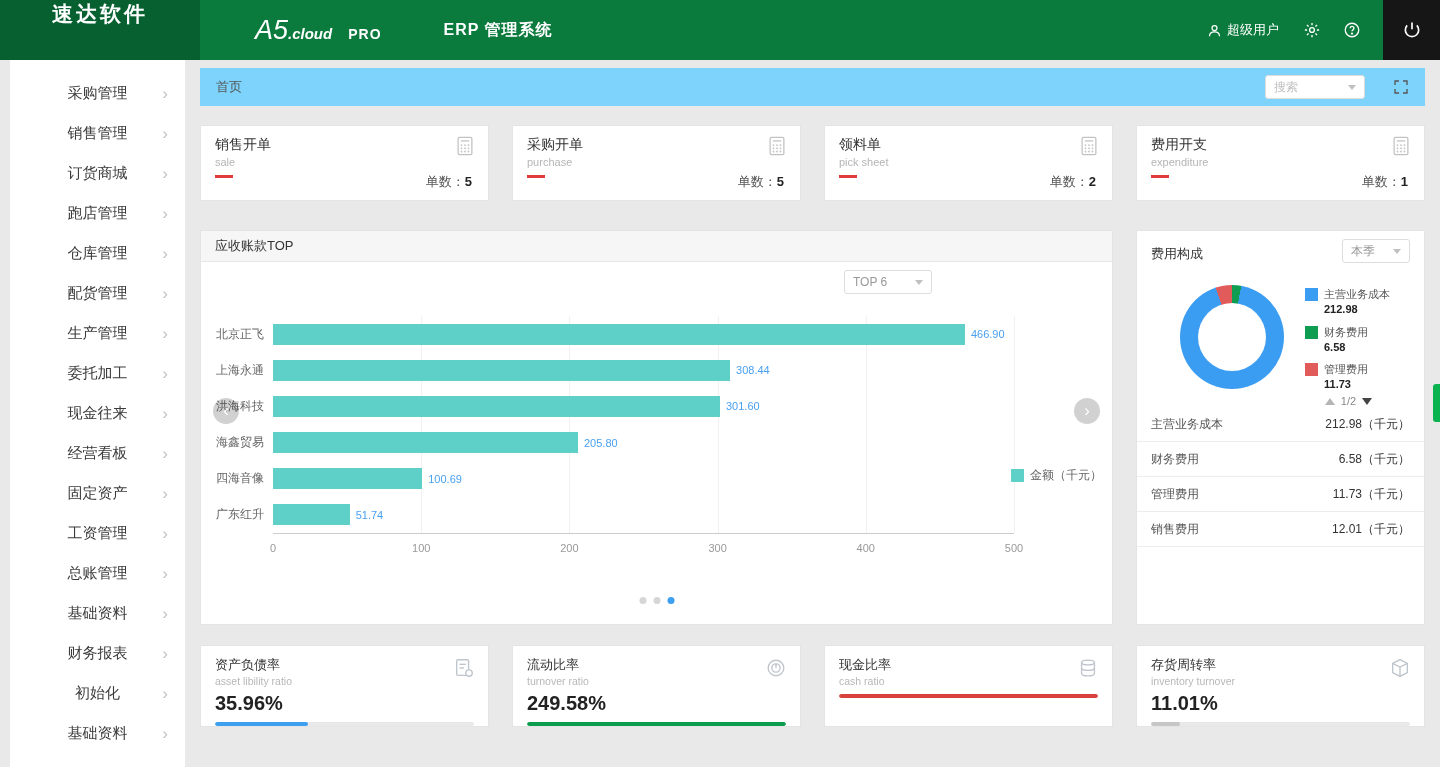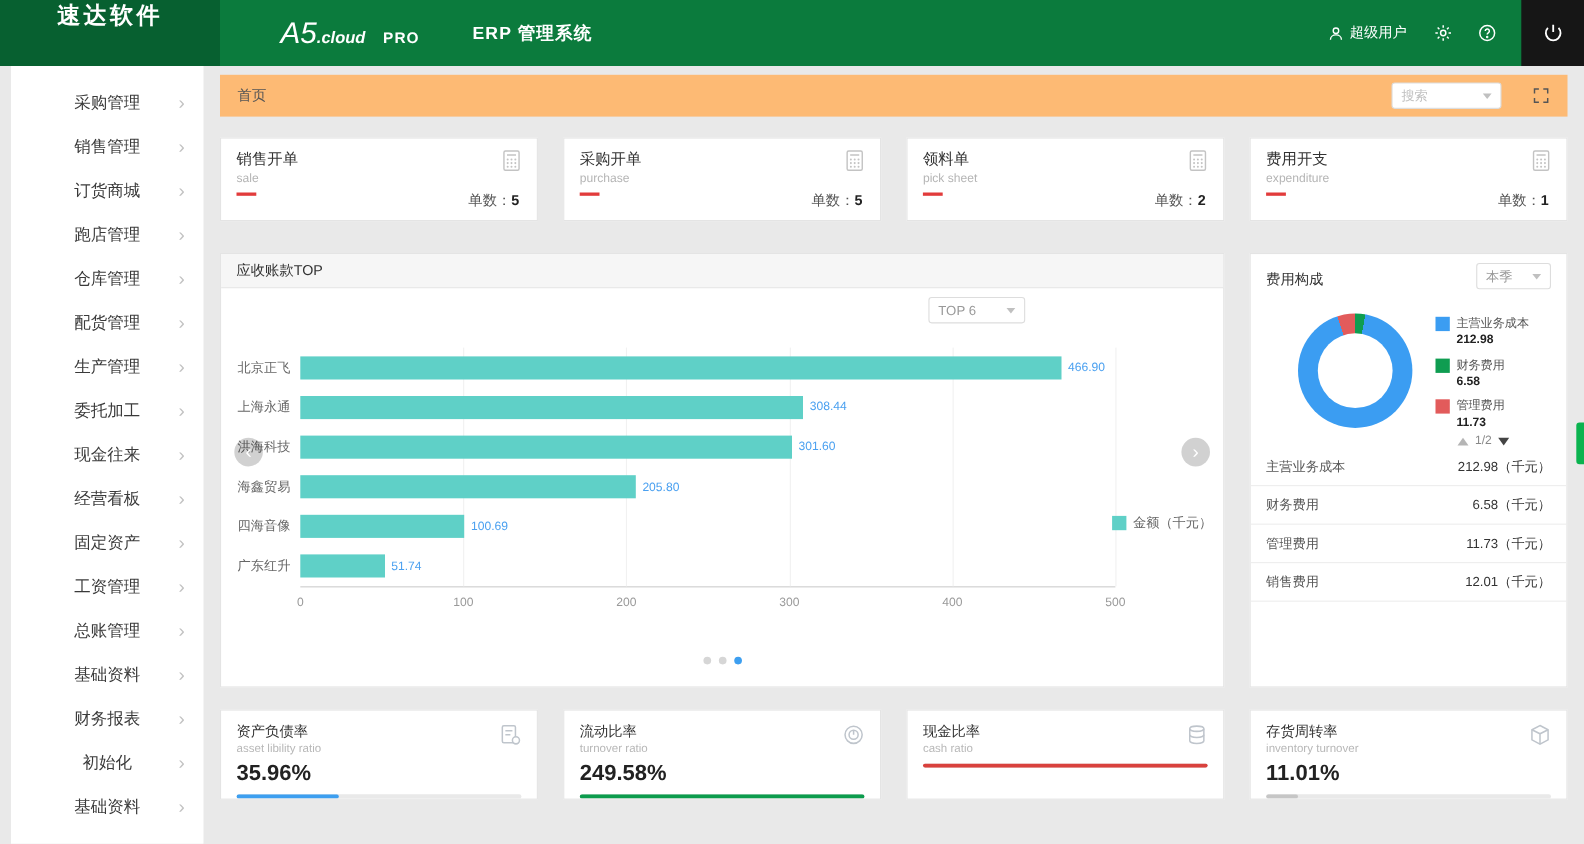--- a/index.html
+++ b/index.html
@@ -6,34 +6,34 @@
   html,body{width:1440px;height:767px;overflow:hidden;background:#e9e9e9;
     font-family:"Liberation Sans","DejaVu Sans",sans-serif}
   
   .header{position:fixed;top:0;left:0;right:0;height:60px;background:#0b7b3d;display:flex;align-items:center;z-index:30}
   .logo-block{width:200px;height:60px;background:#076030;color:#fff;font-size:21px;font-weight:bold;
     display:flex;justify-content:center;letter-spacing:3px;cursor:pointer}
   .brand{margin-left:55px;color:#fff;display:flex;align-items:baseline;white-space:nowrap}
   .brand-a5{font-size:27px;font-weight:normal;font-style:italic}
   .brand-cloud{font-size:15px;font-weight:bold;font-style:italic}
   .brand-pro{font-size:14px;font-weight:bold;margin-left:16px;letter-spacing:1px}
-  .app-title{color:#fff;font-size:16px;font-weight:bold;margin-left:48px;letter-spacing:1px}
+  .app-title{color:#fff;font-size:16px;font-weight:bold;margin-left:62px;letter-spacing:1px}
   .header-right{margin-left:auto;display:flex;align-items:center;color:#fff;height:60px}
   .h-user{display:flex;align-items:center;font-size:13px;margin-right:24px;cursor:pointer}
   .h-user svg{margin-right:5px}
   .h-icon{margin-right:22px;cursor:pointer;display:flex;align-items:center}
   .power-block{width:57px;height:60px;background:#161616;display:flex;align-items:center;justify-content:center;cursor:pointer}
   
   .sidebar{position:fixed;top:60px;left:10px;width:175px;bottom:0;background:#fff;padding-top:13px;z-index:20}
   .side-item{height:40px;display:flex;align-items:center;justify-content:center;position:relative;
     font-size:15px;color:#3a3a3a;cursor:pointer}
   .side-chev{position:absolute;right:17px;color:#c2c2c2;font-size:17px;line-height:1}
   
   .main{position:fixed;top:60px;left:185px;right:0;bottom:0;padding:8px 15px 0 15px;overflow:hidden}
-  .crumb-bar{background:#fdba74;height:38px;display:flex;align-items:center;padding:0 16px}
+  .crumb-bar{background:#7dd3fc;height:38px;display:flex;align-items:center;padding:0 16px}
   .crumb{font-size:13px;color:#555}
   .crumb-right{margin-left:auto;display:flex;align-items:center;gap:28px}
   .select{height:24px;border:1px solid #ddd;border-radius:3px;display:flex;align-items:center;
     justify-content:space-between;padding:0 8px;background:#fff;font-size:12px;color:#999;cursor:pointer}
   .search-select{width:100px;color:#c0c0c0}
   .tri-down-sm{width:0;height:0;border-left:4px solid transparent;border-right:4px solid transparent;border-top:5px solid #c0c0c0}
   .fs-icon{display:flex;align-items:center;cursor:pointer}
   
   .row1,.row2,.row3{display:grid;grid-template-columns:repeat(4,1fr);column-gap:23px}
   .row1{margin-top:19px}

